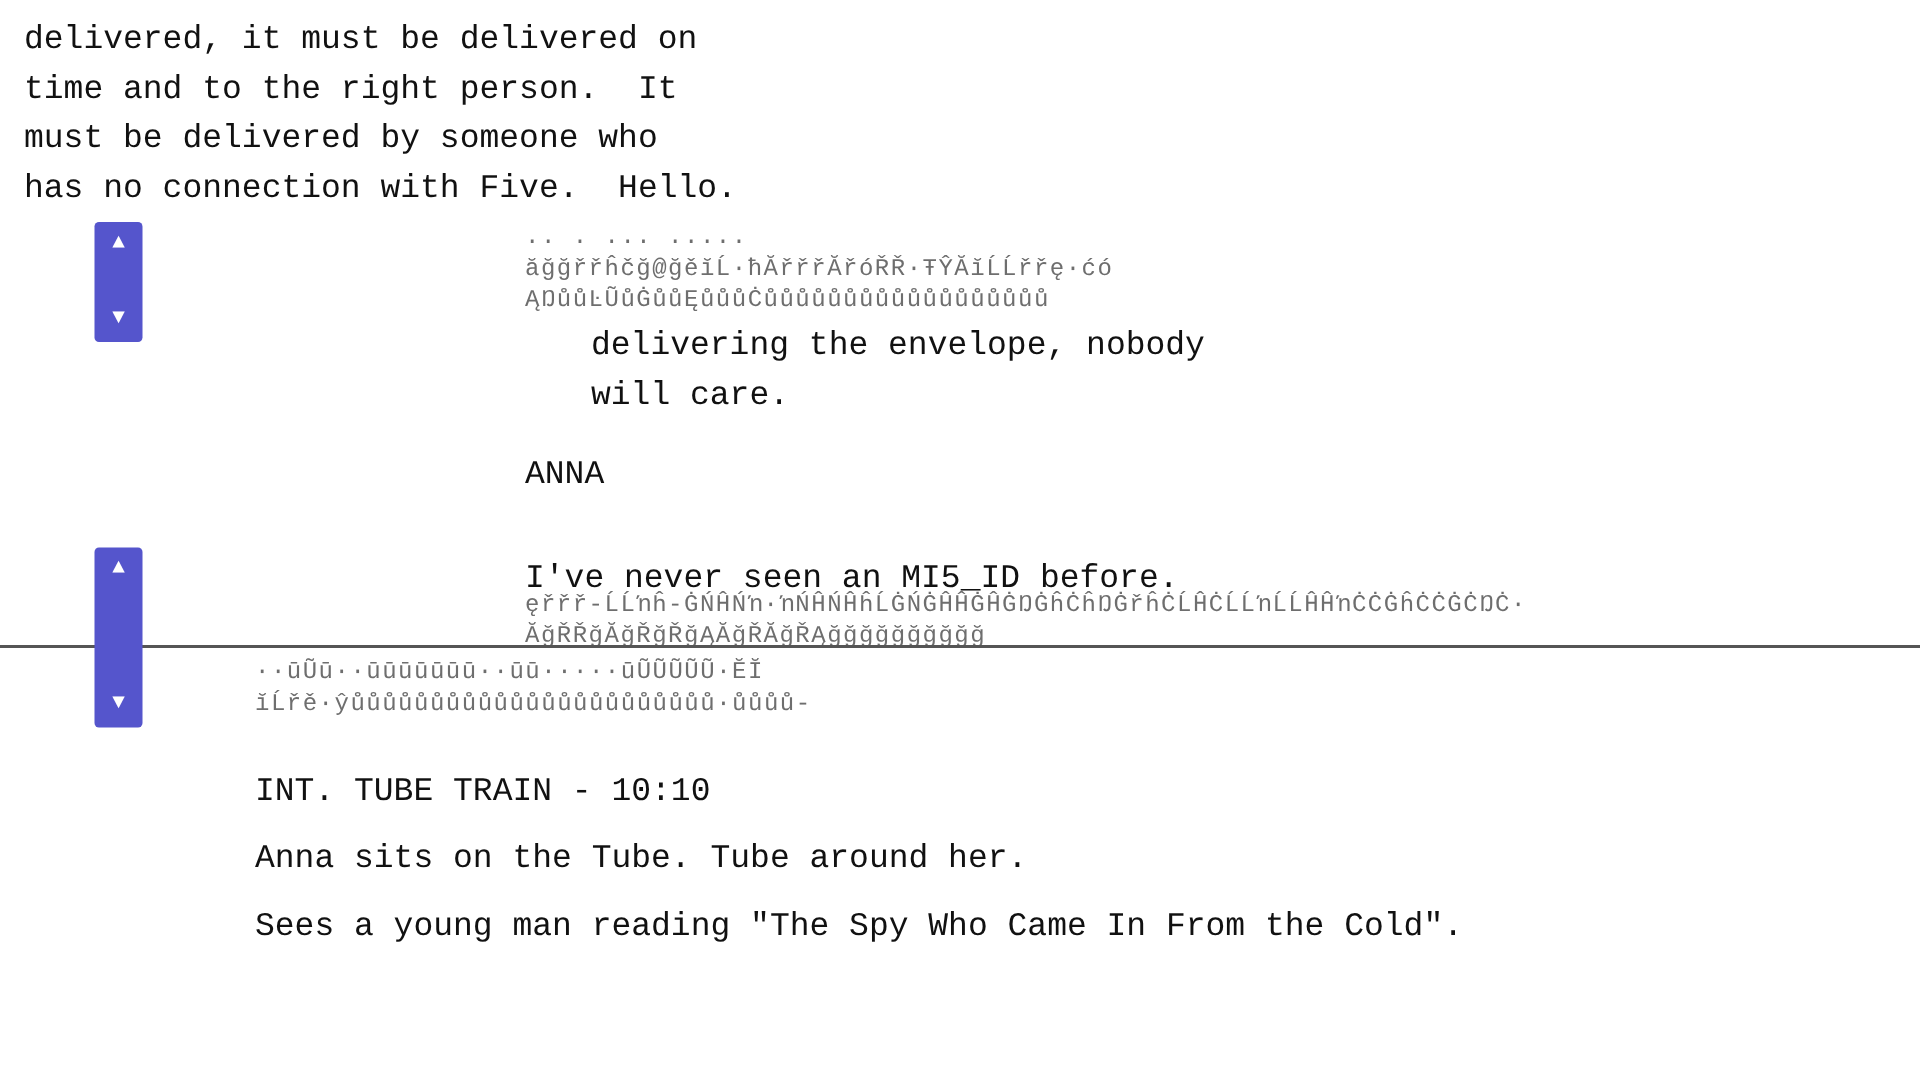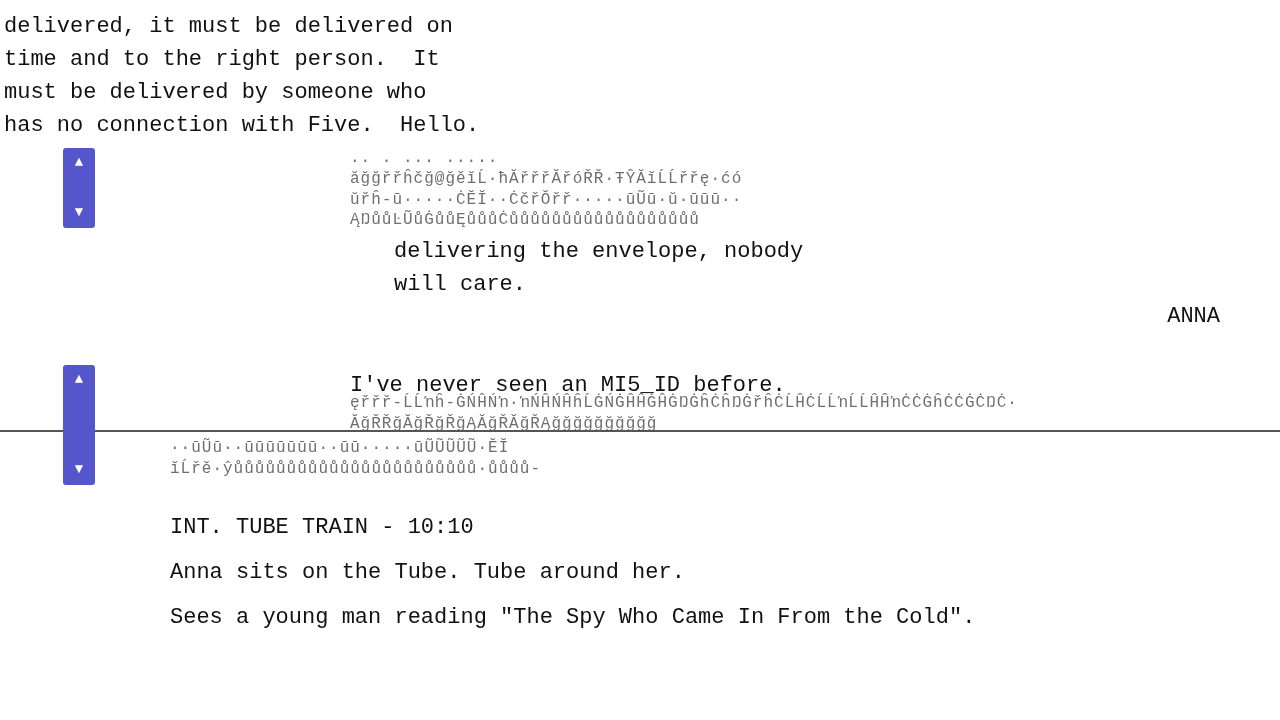--- a/index.html
+++ b/index.html
@@ -60,21 +60,21 @@
       color: white;
       font-size: 14px;
       font-weight: bold;
     }
 
     
     .block-delivered {
       top: 0;
       left: 350px;
       right: 60px;
-      padding: 10px 4px;
+      padding: 10px 16px;
     }
 
     .block-delivered p {
       font-size: 22px;
       line-height: 1.5;
       color: #111;
       white-space: pre-wrap;
     }
 
     
@@ -114,21 +114,21 @@
 
     
     .anna-block {
       position: absolute;
       top: 302px;
       left: 350px;
       right: 60px;
     }
 
     .anna-name {
-      text-align: right;
+      text-align: left;
       font-size: 22px;
       font-weight: normal;
       color: #111;
       margin-bottom: 2px;
     }
 
     .anna-line {
       font-size: 22px;
       color: #111;
       line-height: 1.5;
@@ -188,21 +188,20 @@
   </div>
 
   <div class="scrollbar-widget top">
     <div class="scroll-arrow">▲</div>
     <div class="scroll-arrow">▼</div>
   </div>
 
   <div class="corrupted-block top">
     <div class="corrupted-text">.. . ... .....</div>
     <div class="corrupted-text">ăğğřřĥčğ@ğěĭĹ·ħĂřřřĂřóŘŘ·ŦŶĂĭĹĹřřę·ćó</div>
-    <div class="corrupted-text">ŭřĥ-ū·····ĊĔĬ··ĊčřŎřř·····ūŨū·ŭ·ūūū··</div>
     <div class="corrupted-text">ĄŊůůĿŨůĠůůĘůůůĊůůůůůůůůůůůůůůůůůů</div>
     <div class="clean-text-line" style="white-space:pre-wrap; margin-top:4px;margin-left:44px;">delivering the envelope, nobody
 will care.</div>
   </div>
 
   <div class="anna-block">
     <div class="anna-name">ANNA</div>
     <div class="anna-line">I've never seen an MI5_ID before.</div>
   </div>
 

